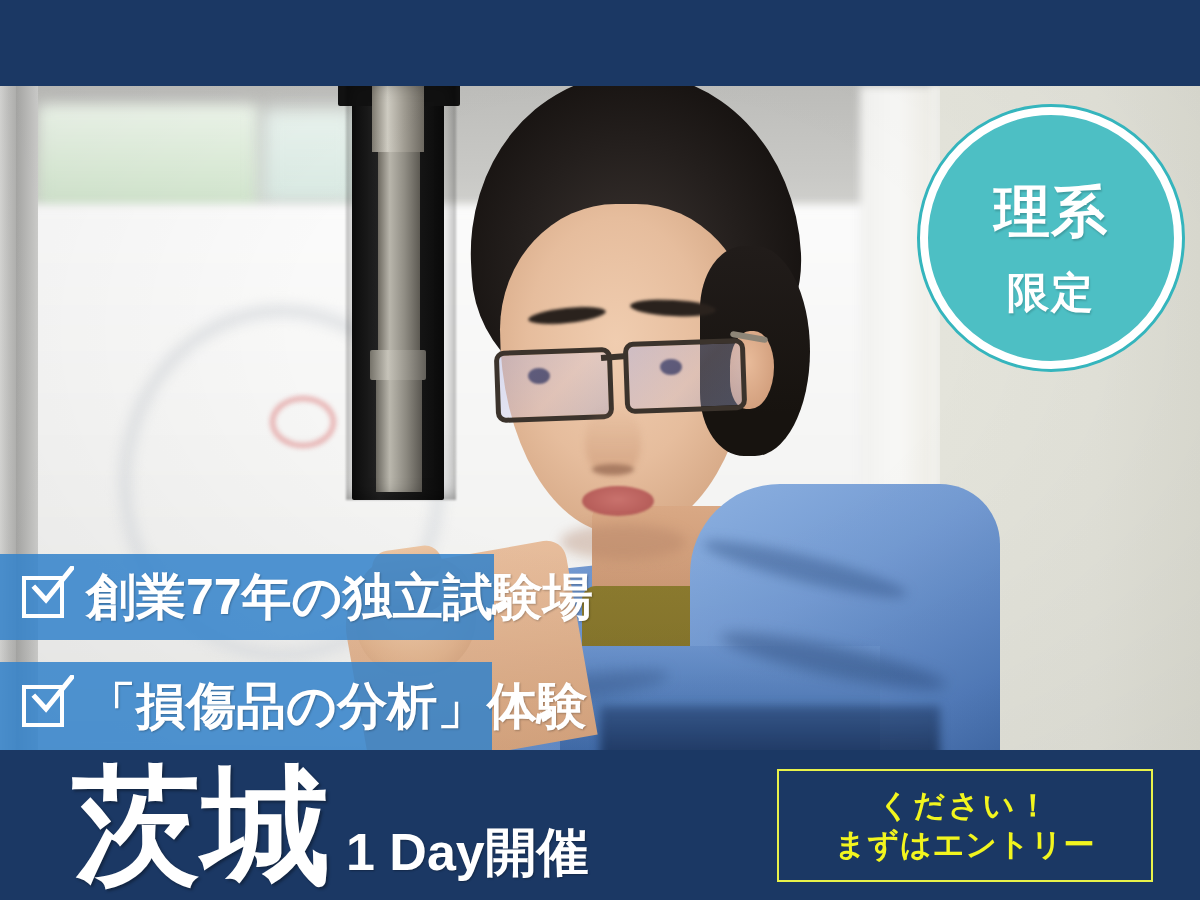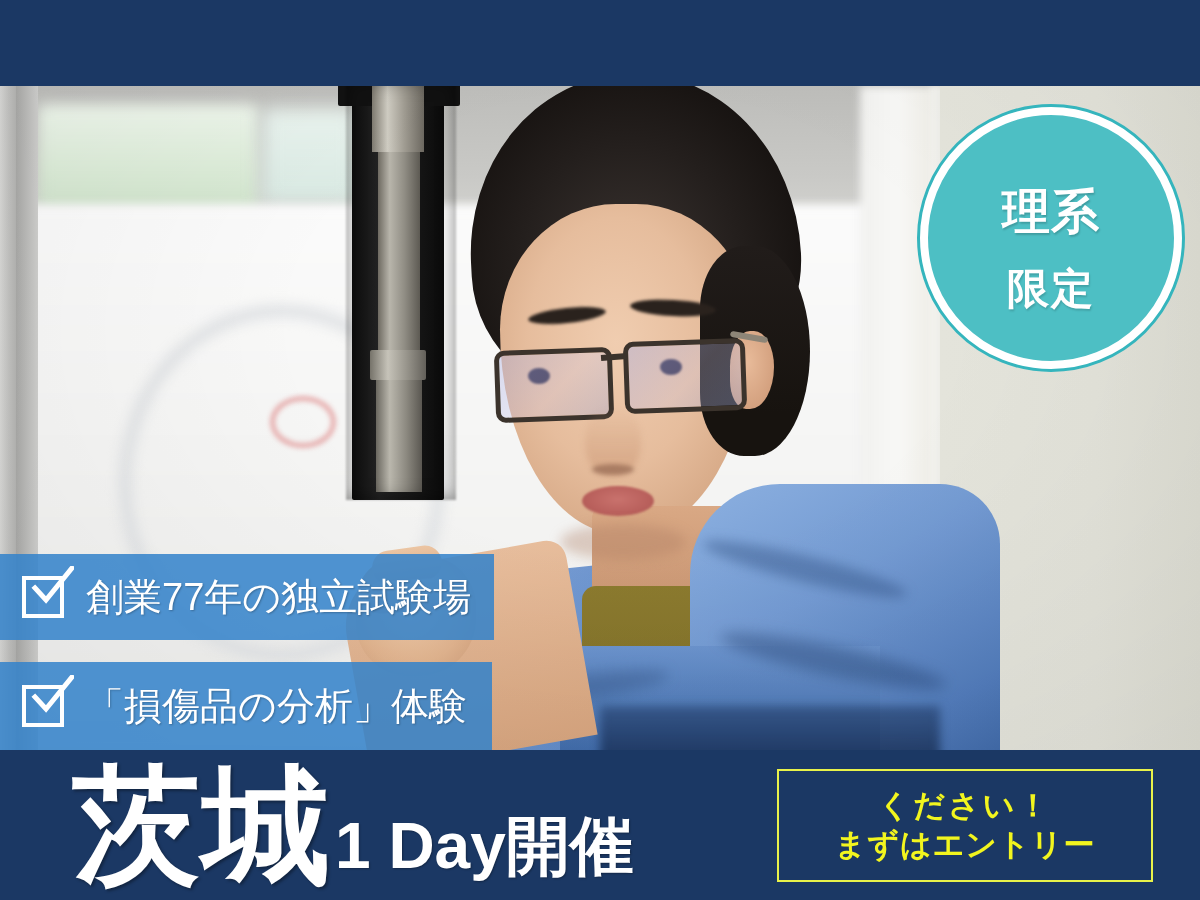--- a/index.html
+++ b/index.html
@@ -457,21 +457,21 @@
     background: #4dbfc4;
     border: 8px solid #ffffff;
     box-sizing: border-box;
     display: flex;
     flex-direction: column;
     align-items: center;
     justify-content: center;
   }
   .badge-main {
     color: #ffffff;
-    font-size: 48px;
+    font-size: 56px;
     font-weight: bold;
     line-height: 1;
     letter-spacing: 1px;
     text-shadow: 1px 2px 2px rgba(0,0,0,0.18);
     margin-top: 22px;
   }
   .badge-sub {
     color: #ffffff;
     font-size: 42px;
     font-weight: bold;
@@ -508,22 +508,22 @@
     border: 4px solid #ffffff;
     box-sizing: border-box;
   }
   .checkbox-icon .tick {
     position: absolute;
     left: 6px; top: -8px;
     width: 46px; height: 46px;
   }
   .feature-label {
     color: #ffffff;
-    font-size: 38px;
-    font-weight: normal;
+    font-size: 50px;
+    font-weight: bold;
     line-height: 1;
     white-space: nowrap;
     letter-spacing: 0px;
     text-shadow: 1px 1px 2px rgba(0,0,0,0.25);
   }
 
   
   .bottom-band {
     position: absolute;
     left: 0; top: 750px;
@@ -542,24 +542,24 @@
   .location-main {
     color: #ffffff;
     font-size: 128px;
     font-weight: bold;
     line-height: 1;
     letter-spacing: 2px;
     text-shadow: 2px 2px 3px rgba(0,0,0,0.35);
   }
   .location-sub {
     color: #ffffff;
-    font-size: 64px;
+    font-size: 52px;
     font-weight: bold;
     line-height: 1;
-    margin-left: 3px;
+    margin-left: 14px;
     margin-bottom: 12px;
     letter-spacing: 0px;
     text-shadow: 1px 1px 2px rgba(0,0,0,0.3);
   }
 
   
   .cta-box {
     position: absolute;
     left: 777px; top: 769px;
     width: 376px; height: 113px;

